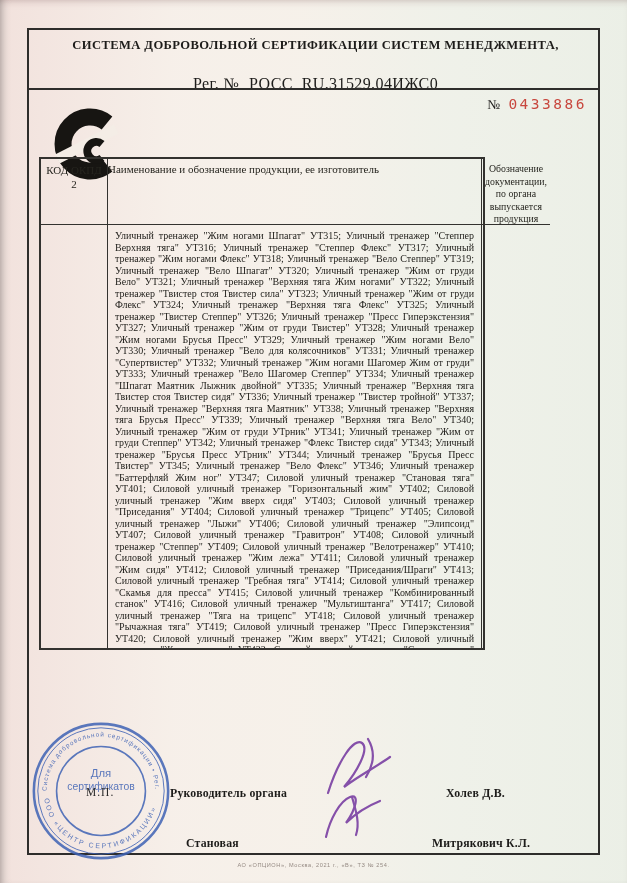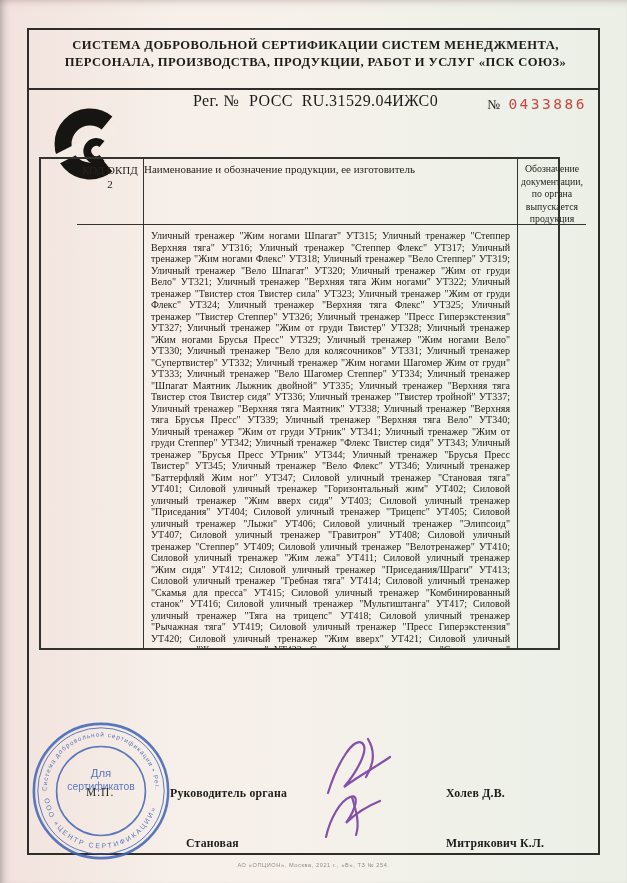--- a/index.html
+++ b/index.html
@@ -22,58 +22,57 @@
   .hdr .reg .val { white-space:pre; margin-left:10px; }
   .hdr-rule { position:absolute; top:58px; left:0; right:0; border-top:2px solid #2e2d2b; }
 
   .logo { position:absolute; left:50px; top:104px; width:80px; height:80px; }
 
   .certno { position:absolute; right:40px; top:96px; font-size:13.5px; color:#1d1c1a;text-align:center; }
   .certno .num { font-family:"DejaVu Sans Mono", monospace; font-size:14.5px;
     color:#c8473e; letter-spacing:2.5px; margin-left:8px; }
 
   .tbl {
-    position:absolute; left:39px; top:157px; width:521px; height:493px;
+    position:absolute; left:39px; top:157px; width:446px; height:493px;
     border:2px solid #33322f; display:grid;
     grid-template-columns:67px 374px 1fr; grid-template-rows:66px 1fr;
-    color:#26251f; background:transparent;padding-left:36px;
+    color:#26251f; background:transparent;
   }
   .cell { border-right:1.5px solid #33322f; border-bottom:1.5px solid #33322f; }
   .cell.last-col { border-right:none; }
   .cell.body-row { border-bottom:none; }
   .th1 { font-size:11px; text-align:center; padding-top:4px; line-height:14px; }
   .th2 { font-size:11px; text-align:left; padding-top:4px; }
   .th3 { font-size:9.8px; text-align:center; padding:4px 3px 0 3px; line-height:12.5px; }
   .products {
     font-size:10px; line-height:11.5px; text-align:justify;
     padding:5px 7px 0 7px; color:#1e1d19; overflow:hidden; word-spacing:.5px;
   }
 
   .stamp { position:absolute; left:22px; top:712px; width:158px; height:158px; opacity:.85; }
   .mp { position:absolute; left:86px; top:786px; font-size:11.5px; color:#2a2a2a; letter-spacing:1px; z-index:4; }
 
   .sig-label { position:absolute; font-weight:bold; font-size:11.8px; color:#1d1c1a; letter-spacing:.2px; }
   .role1 { left:170px; top:786px; }
   .role2 { left:186px; top:836px; }
   .name1 { left:446px; top:786px; }
-  .name2 { left:446px; top:836px; }
+  .name2 { left:432px; top:836px; }
   .signatures { position:absolute; left:316px; top:733px; width:100px; height:110px; }
 
   .fineprint { position:absolute; left:0; right:0; top:862px; text-align:center;
     font-family:"Liberation Sans", sans-serif; font-size:5.6px; color:#958a83; letter-spacing:.6px; }
 </style>
 </head>
 <body>
 
 <div class="page">
 
   <div class="frame">
     <div class="hdr">
       <div class="l1">СИСТЕМА ДОБРОВОЛЬНОЙ СЕРТИФИКАЦИИ СИСТЕМ МЕНЕДЖМЕНТА,</div>
-      <div class="l2">ПЕРСОНАЛА, ПРОИЗВОДСТВА, ПРОДУКЦИИ, РАБОТ И УСЛУГ «ПСК СОЮЗ»</div>
       <div class="reg">
         <span>Рег. №</span><span class="val">РОСС  RU.31529.04ИЖС0</span>
       </div>
     </div>
     <div class="hdr-rule"></div>
   </div>
 
   <svg class="logo" viewBox="0 0 80 80">
     <path d="M 57,19 A 27,27 0 1 0 57,61" fill="none" stroke="#171512" stroke-width="17"></path>
     <rect x="4" y="34" width="66" height="10" fill="#f4ede6" transform="rotate(-27 39 40)"></rect>

